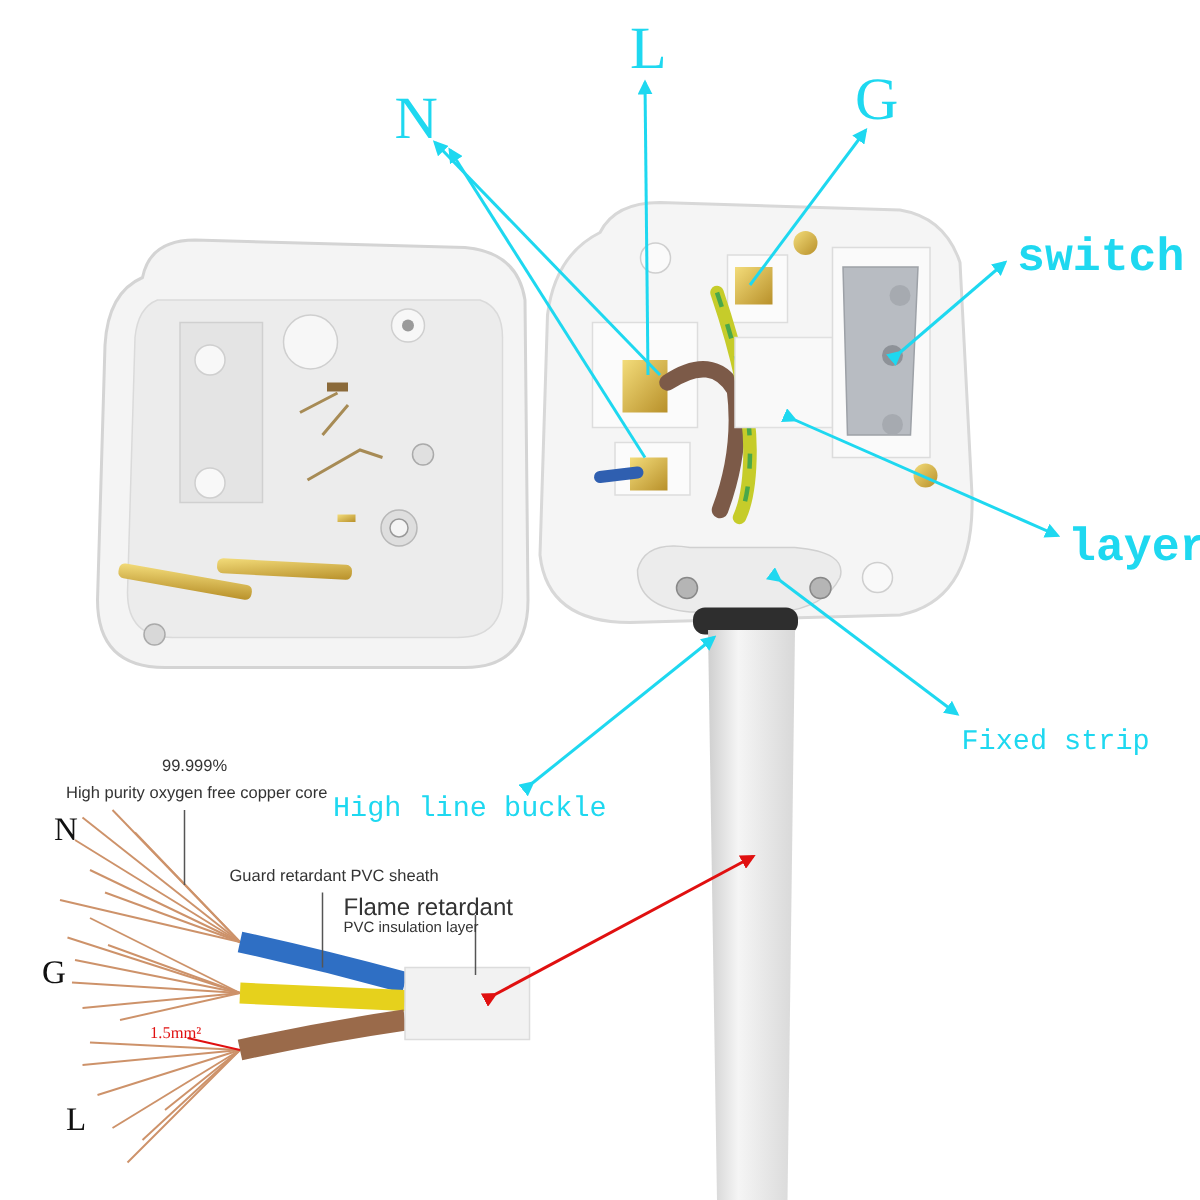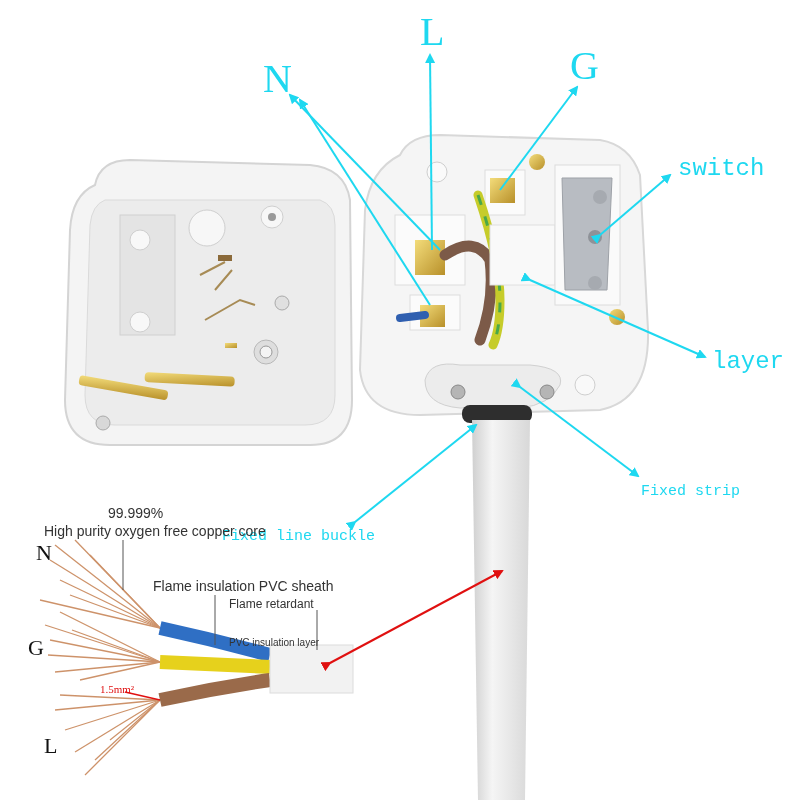--- a/index.html
+++ b/index.html
@@ -1,22 +1,22 @@
 <!DOCTYPE html>
 <html><head>
 <meta charset="utf-8">
 <style>
   html, body { margin: 0; padding: 0; background: #ffffff; }
   body { width: 800px; height: 800px; position: relative; overflow: hidden; font-family: "Liberation Sans", sans-serif; }
   .canvas { position: absolute; left: 0; top: 0; width: 800px; height: 800px; }
   .label { position: absolute; white-space: nowrap; color: #1ed8f0; font-family: "Liberation Mono", monospace; }
   .big { font-family: "Liberation Serif", serif; font-size: 40px; }
-  .mid { font-size: 24px; }
-  .small { font-size: 15px; }
-  .cable-text { position: absolute; white-space: nowrap; font-family: "Liberation Sans", sans-serif; color: #333; font-size: 14px; }
+  .mid { font-size: 31px; font-weight: bold; }
+  .small { font-size: 19px; }
+  .cable-text { position: absolute; white-space: nowrap; font-family: "Liberation Sans", sans-serif; color: #333; font-size: 11px; }
   .cable-letter { position: absolute; font-family: "Liberation Serif", serif; font-size: 22px; color: #111; }
   .mm { position: absolute; font-family: Liberation Serif, serif; font-size: 11px; color: #e01010; }
 </style>
 </head>
 <body>
 
 <div class="canvas">
 
   <svg width="800" height="800" viewBox="0 0 800 800" style="position:absolute;left:0;top:0">
     <defs>
@@ -144,24 +144,24 @@
 
     <line x1="330" y1="663" x2="502" y2="571" stroke="#e01010" stroke-width="2" marker-start="url(#rd)" marker-end="url(#rd)"></line>
   </svg>
 
   <div class="label big" style="left:263px;top:55px">N</div>
   <div class="label big" style="left:420px;top:8px">L</div>
   <div class="label big" style="left:570px;top:42px">G</div>
   <div class="label mid" style="left:678px;top:155px">switch</div>
   <div class="label mid" style="left:712px;top:348px">layer</div>
   <div class="label small" style="left:641px;top:483px">Fixed strip</div>
-  <div class="label small" style="left:222px;top:528px">Fixed line buckle</div>
+  <div class="label small" style="left:222px;top:528px">High line buckle</div>
 
   <div class="cable-text" style="left:108px;top:505px">99.999%</div>
   <div class="cable-text" style="left:44px;top:523px">High purity oxygen free copper core</div>
-  <div class="cable-text" style="left:153px;top:578px">Flame insulation PVC sheath</div>
-  <div class="cable-text" style="left:229px;top:597px;font-size:12px">Flame retardant</div>
-  <div class="cable-text" style="left:229px;top:637px;font-size:10px">PVC insulation layer</div>
+  <div class="cable-text" style="left:153px;top:578px">Guard retardant PVC sheath</div>
+  <div class="cable-text" style="left:229px;top:597px;font-size:16px">Flame retardant</div>
+  <div class="cable-text" style="left:229px;top:613px;font-size:10px">PVC insulation layer</div>
   <div class="mm" style="left:100px;top:683px">1.5mm²</div>
   <div class="cable-letter" style="left:36px;top:540px">N</div>
   <div class="cable-letter" style="left:28px;top:635px">G</div>
   <div class="cable-letter" style="left:44px;top:733px">L</div>
 </div>
 
 </body></html>

